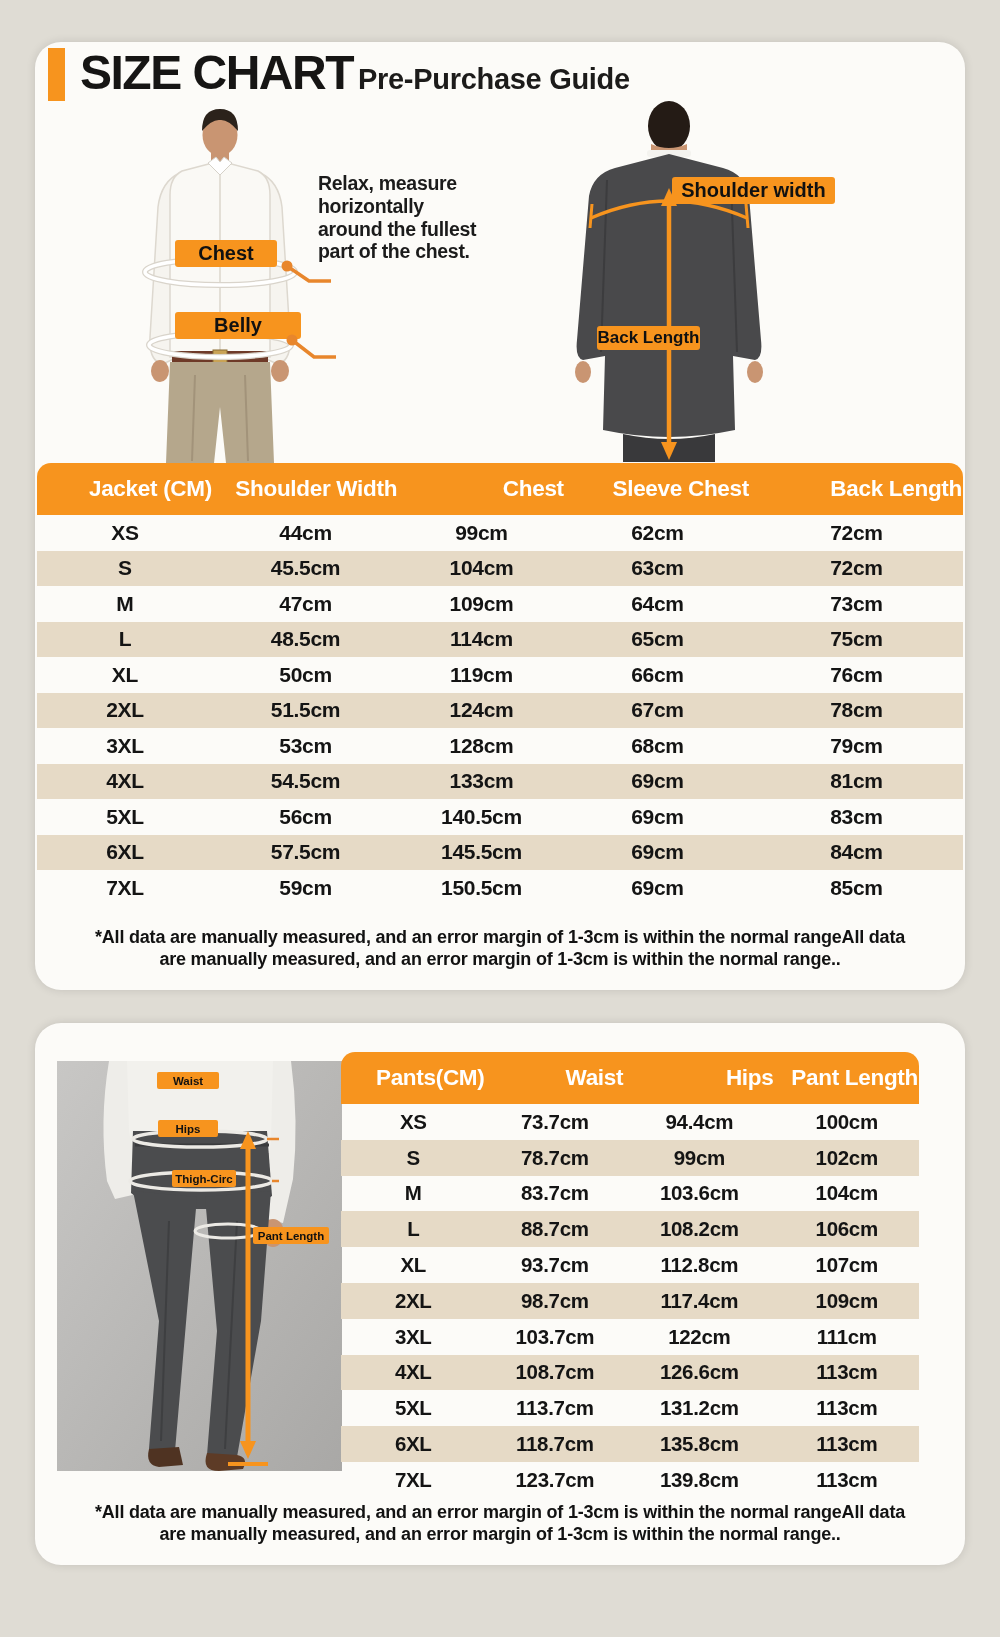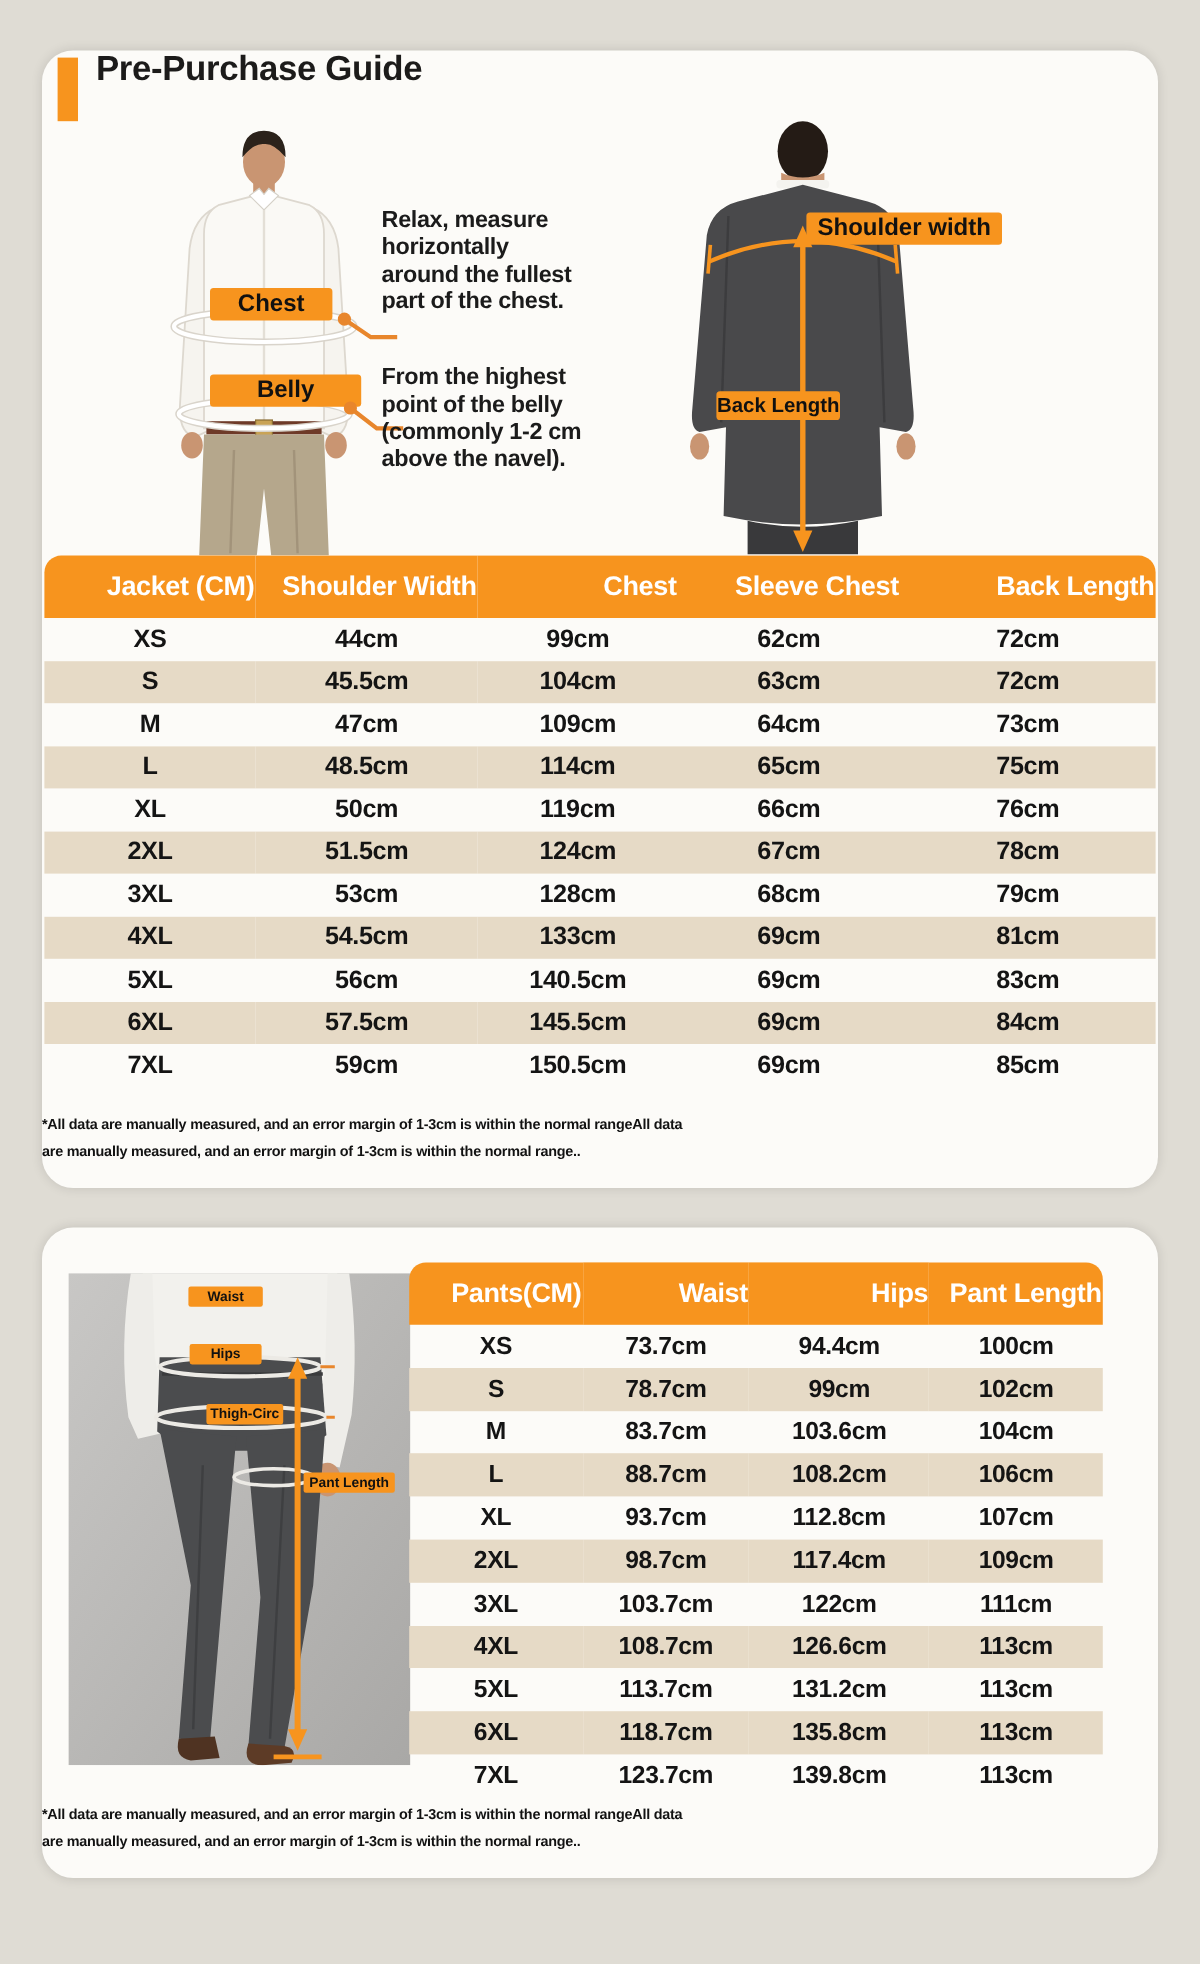--- a/index.html
+++ b/index.html
@@ -34,34 +34,35 @@
   .size-table th:first-child{border-top-left-radius:14px}
   .size-table th:last-child{border-top-right-radius:14px}
   .size-table td{
     font-weight:bold;text-align:center;vertical-align:middle;color:#141414;letter-spacing:-0.3px}
   #jacket-table{left:2px;top:421px;width:926px}
   #jacket-table td{height:33.5px;font-size:21px}
   #pants-table{left:306px;top:29px;width:578px}
   #pants-table td{height:33.8px;font-size:20.5px}
   .size-table tbody tr:nth-child(even) td{background:#e6dac6}
 
-  .disclaimer{position:absolute;left:0;width:100%;text-align:left;
-    font-weight:bold;font-size:12px;line-height:22px;color:#121212;letter-spacing:-0.2px}
+  .disclaimer{position:absolute;left:0;width:100%;text-align:center;
+    font-weight:bold;font-size:18px;line-height:22px;color:#121212;letter-spacing:-0.2px}
   #jacket-disclaimer{top:884px}
   #pants-disclaimer{top:478px}
 
   svg{display:block}
 </style>
 </head>
 <body>
 
 <div class="card" id="card-jacket">
 
   <div class="accent-bar"></div>
   <div class="title-row">
+    <h1>SIZE CHART</h1>
     <span class="subtitle">Pre-Purchase Guide</span>
   </div>
 
   <svg class="abs" style="left:85px;top:63px" width="200" height="358" viewBox="0 0 200 358">
     <path d="M60,68 C46,74 40,86 38,102 L30,232 C29,250 35,260 45,258 L58,252 L54,170 Z" fill="#f6f4ef" stroke="#ddd8cf" stroke-width="1.5"></path>
     <path d="M140,68 C154,74 160,86 162,102 L170,232 C171,250 165,260 155,258 L142,252 L146,170 Z" fill="#f6f4ef" stroke="#ddd8cf" stroke-width="1.5"></path>
     <ellipse cx="40" cy="266" rx="9" ry="11" fill="#c99572"></ellipse>
     <ellipse cx="160" cy="266" rx="9" ry="11" fill="#c99572"></ellipse>
     <path d="M100,56 L62,66 Q50,72 50,90 L50,252 L150,252 L150,90 Q150,72 138,66 Z" fill="#faf9f5" stroke="#ddd8cf" stroke-width="1.5"></path>
     <rect x="91" y="42" width="18" height="18" fill="#c99572"></rect>
@@ -103,21 +104,20 @@
   <svg class="abs" style="left:246px;top:218px" width="52" height="28">
     <circle cx="6" cy="6" r="5.5" fill="#e8862c"></circle>
     <path d="M6,6 L28,21 L50,21" stroke="#e8862c" stroke-width="3.5" fill="none"></path>
   </svg>
   <svg class="abs" style="left:251px;top:292px" width="52" height="30">
     <circle cx="6" cy="6" r="5.5" fill="#e8862c"></circle>
     <path d="M6,6 L28,23 L50,23" stroke="#e8862c" stroke-width="3.5" fill="none"></path>
   </svg>
 
   <div class="note" style="left:283px;top:130px;width:166px">Relax, measure horizontally around the fullest part of the chest.</div>
-  <div class="note" style="left:283px;top:261px;width:172px">From the highest point of the belly (commonly 1-2 cm above the navel).</div>
 
   <div class="badge big" style="left:637px;top:135px;width:163px">Shoulder width</div>
   <div class="badge big" style="left:562px;top:284px;width:103px;height:24px;font-size:17px">Back Length</div>
 
   <table class="size-table" id="jacket-table">
     <colgroup>
         <col style="width:19%">
         <col style="width:20%">
         <col style="width:18%">
         <col style="width:20%">

